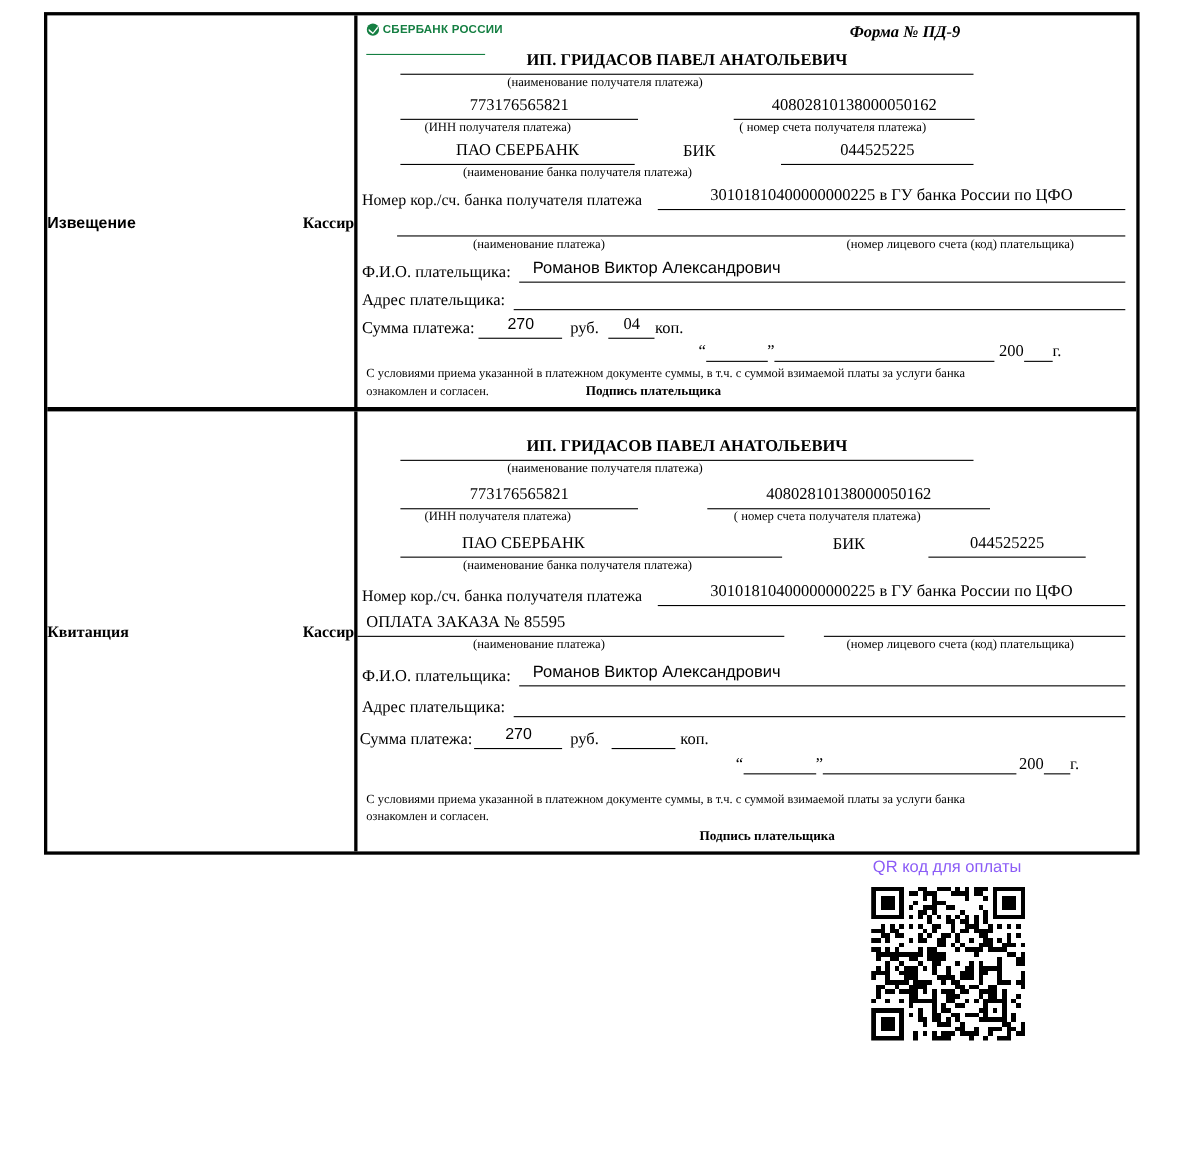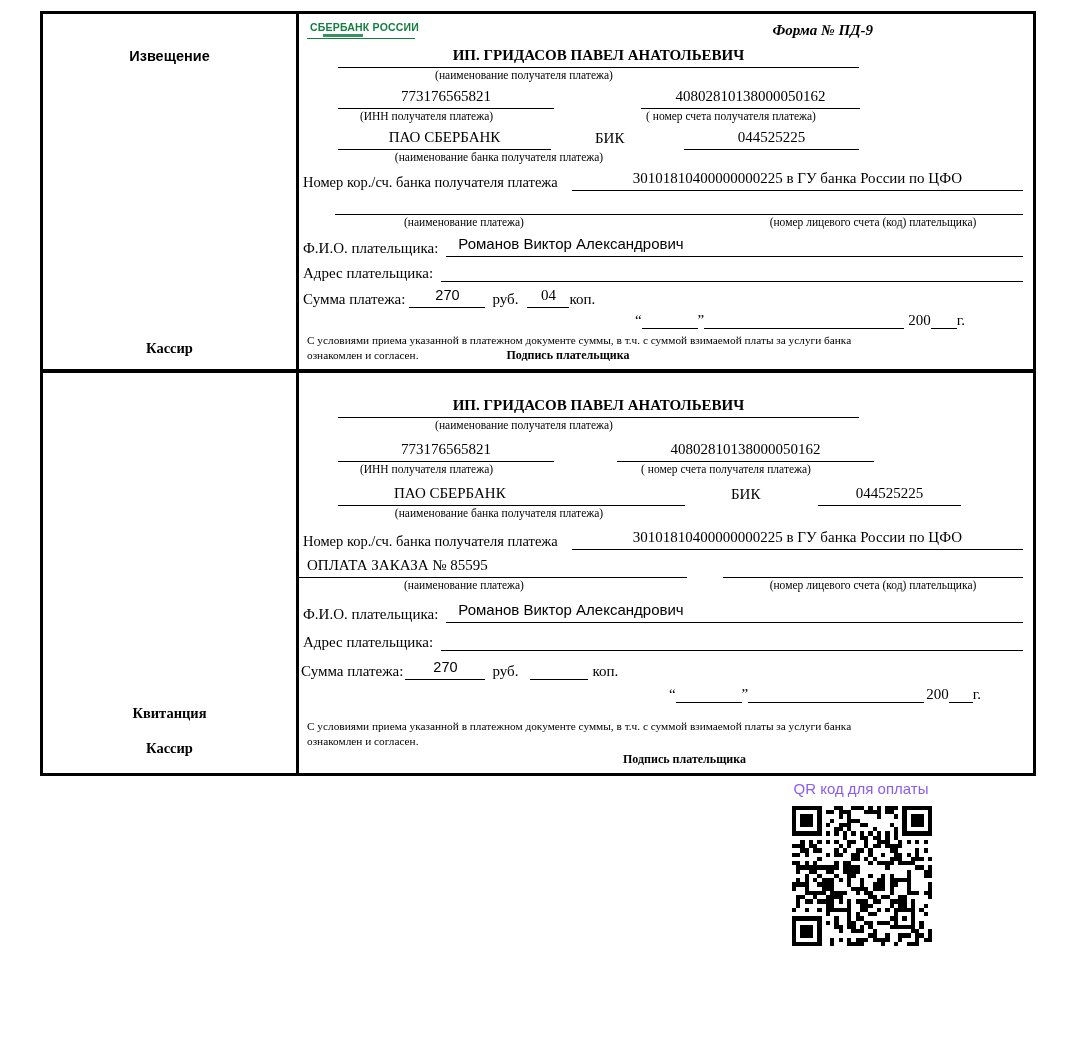--- a/index.html
+++ b/index.html
@@ -4,24 +4,24 @@
 <style>
   * { box-sizing: border-box; margin: 0; padding: 0; }
   html,body { width: 1073px; height: 1050px; background: #fff; color: #000;
     font-family: "Liberation Serif", serif; position: relative; }
 
   .form { position: absolute; left: 40px; top: 11px; width: 996px;
     border: 3px solid #000; background: #fff; }
   .section { display: flex; align-items: stretch; }
   .section.receipt { border-top: 4px solid #000; }
 
-  .side { width: 256px; border-right: 3px solid #000; display: flex;
-    flex-direction: column; align-items: center; flex: none; }
+  .side { width: 282px; border-right: 3px solid #000; display: flex;
+    flex-direction: row; align-items: center; flex: none; }
   .side.notice-side { justify-content: space-between; padding: 34px 0 12px 0; }
-  .side.receipt-side { justify-content: flex-end; padding-bottom: 16px; }
+  .side.receipt-side { justify-content: space-between; padding-bottom: 16px; }
   .side-title-sans { font-family: "Liberation Sans", sans-serif; font-weight: bold; font-size: 14.5px; }
   .side-title-serif { font-weight: bold; font-size: 14.5px; }
   .side.receipt-side .side-title-serif { margin-top: 18px; }
 
   .content { flex: 1; padding: 7px 10px 6px 0; min-width: 0; }
   .s1c { min-height: 352px; }
   .s2c { min-height: 390px; }
 
   .r { display: flex; align-items: flex-end; }
   .val { font-size: 15px; line-height: 18px; }
@@ -30,21 +30,21 @@
   .ul { border-bottom: 1.6px solid #000; }
   .vcell { padding-bottom: 3px; }
   .cap { font-size: 11.5px; line-height: 14px; text-align: center; }
   .fill { flex: 1; }
   .ml8 { margin-left: 4px; }
   .sans { font-family: "Liberation Sans", sans-serif; }
 
   
   .head { display: flex; justify-content: space-between; align-items: flex-start;
     margin: 0 150px 0 8px; height: 25px; }
-  .sb-logo { display: flex; flex-direction: column; border-bottom: 1.4px solid var(--logo-green); padding-bottom: 1px; width: 108px; }
+  .sb-logo { display: flex; flex-direction: row; border-bottom: 1.4px solid var(--logo-green); padding-bottom: 16px; width: 108px; }
   .sb-top { display: flex; align-items: center; gap: 3px; }
   .sb-text { color: var(--logo-green); font-family: "Liberation Sans", sans-serif;
     font-weight: bold; font-size: 10.5px; letter-spacing: 0.2px; white-space: nowrap; }
   .sb-tagline { width: 40px; height: 3px; background: var(--logo-green); opacity: .85; margin: 1px 0 0 16px; }
   .form-no { font-weight: bold; font-style: italic; font-size: 15px; line-height: 18px; }
 
   .payee-blk { width: 560px; }
   .cap-row { display: flex; }
 
   .agree { font-size: 11.3px; line-height: 15px; margin-left: 8px; }

